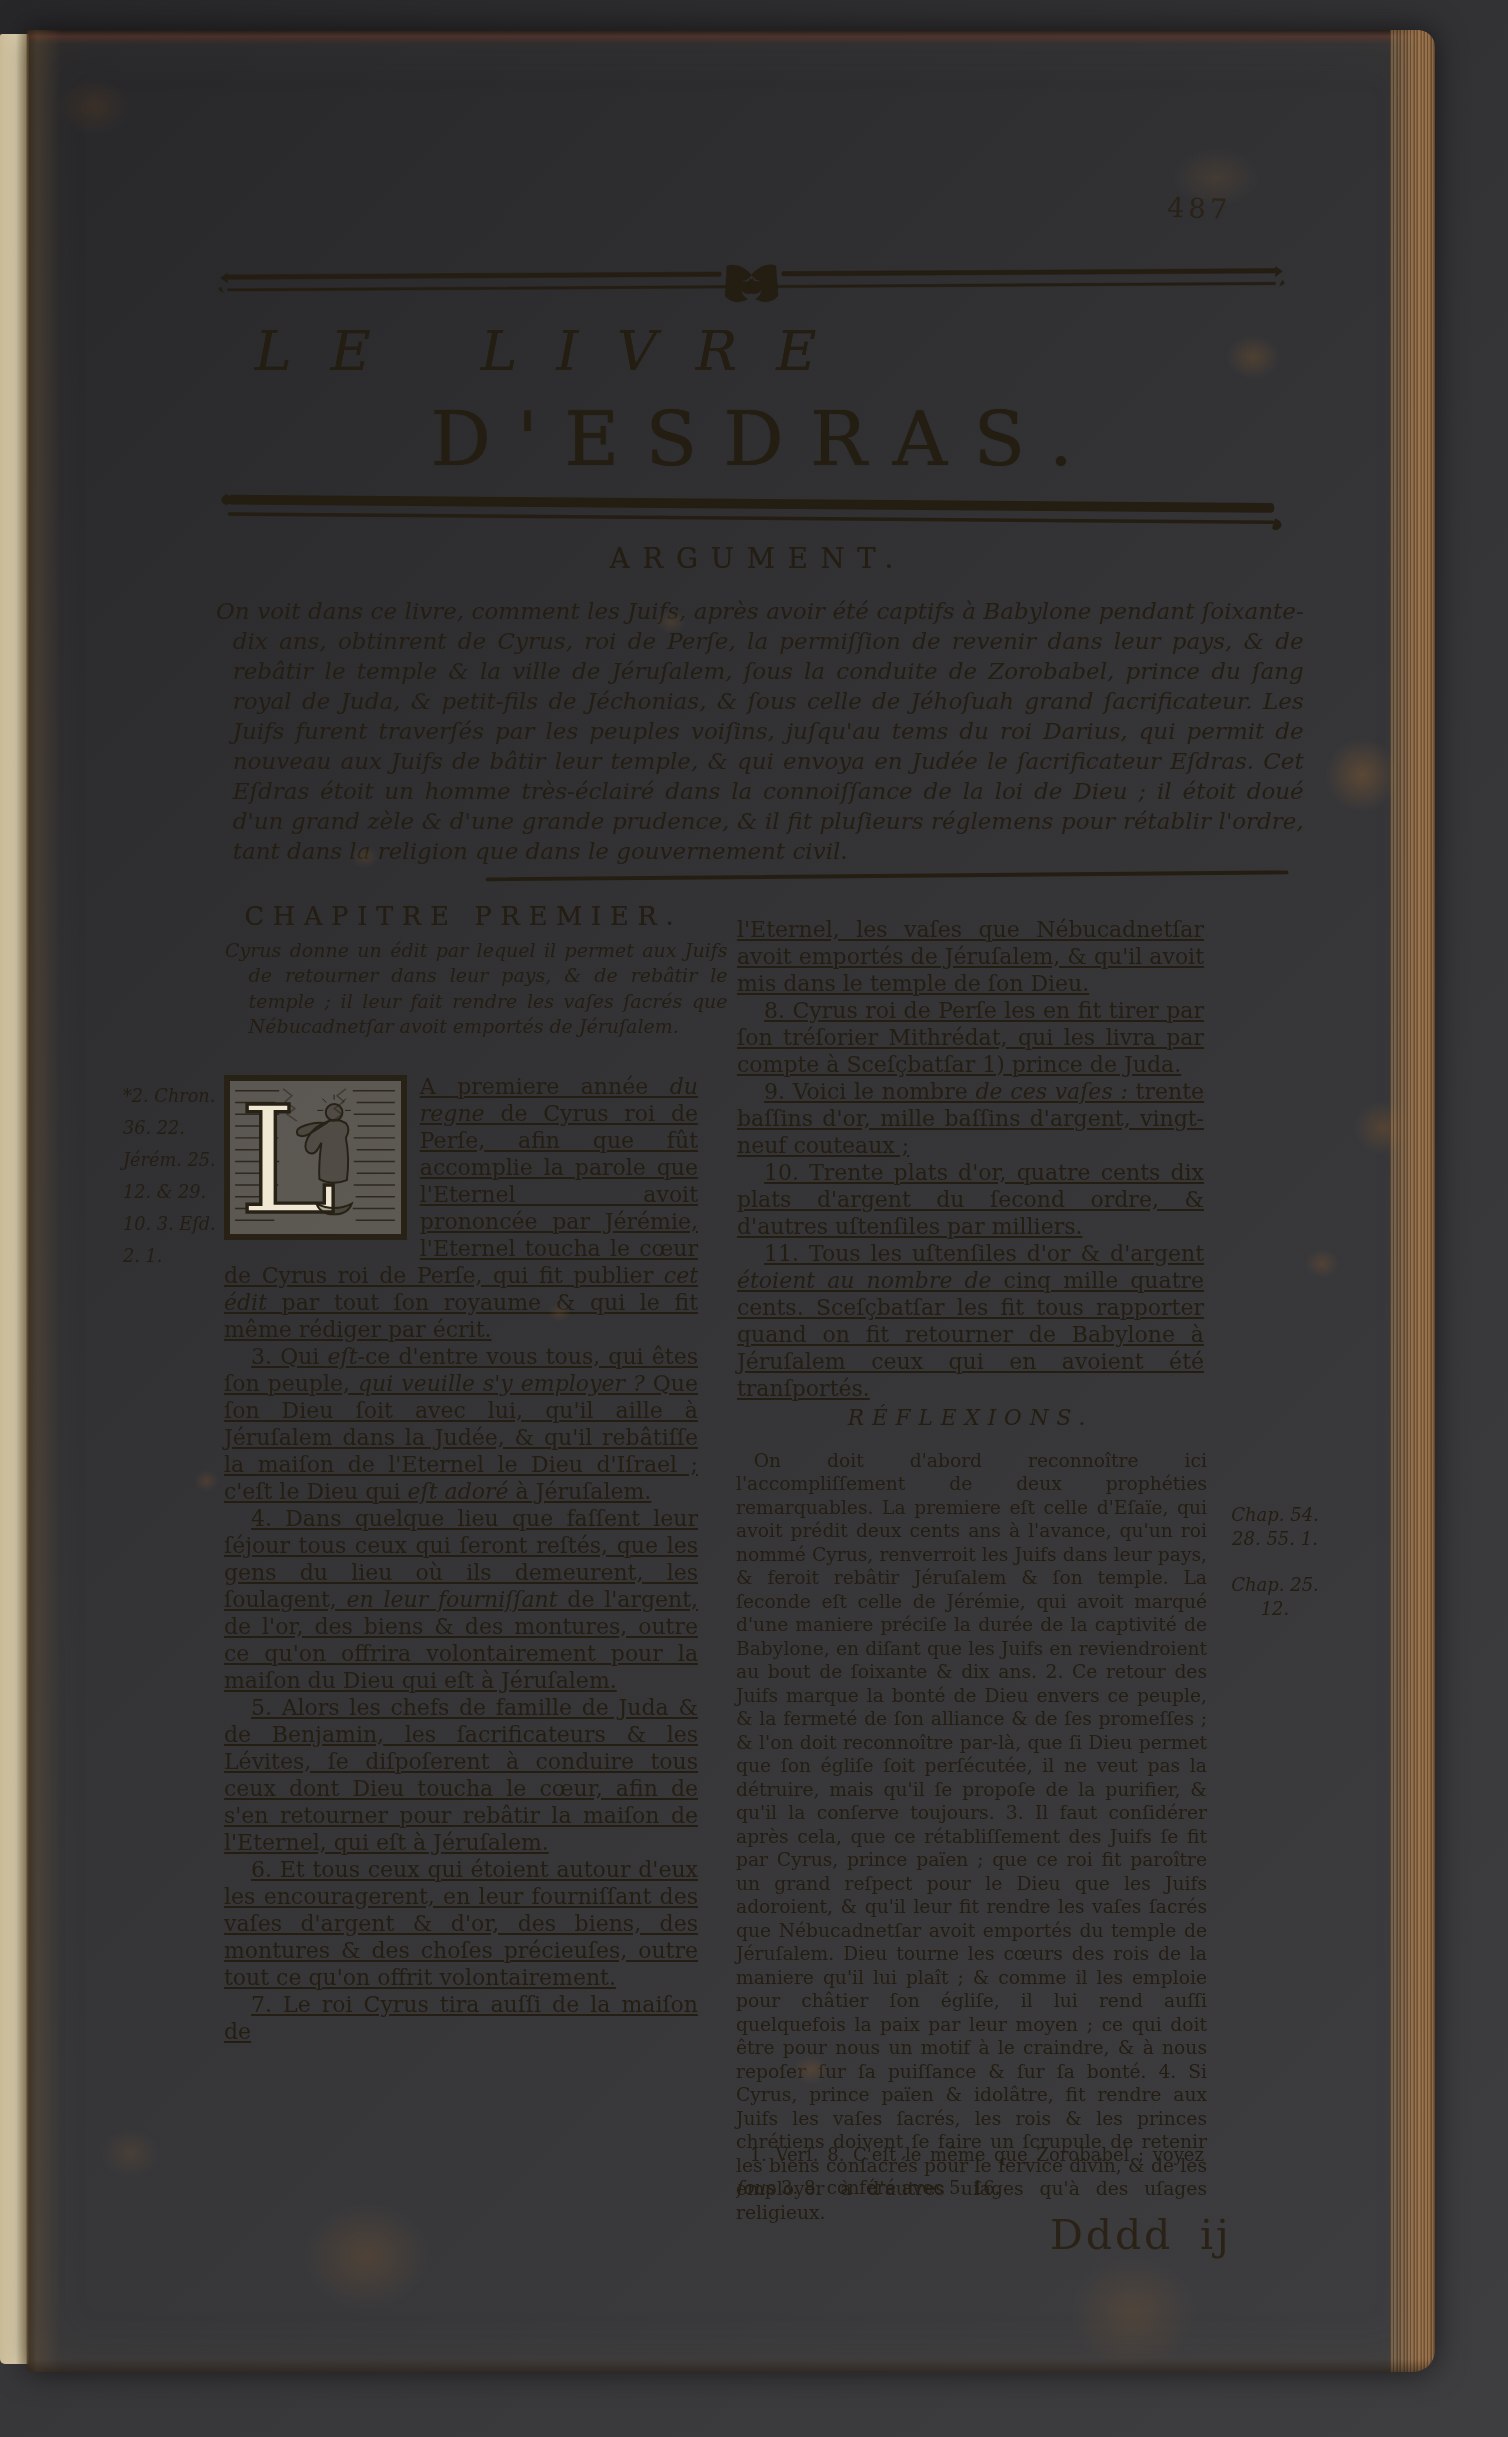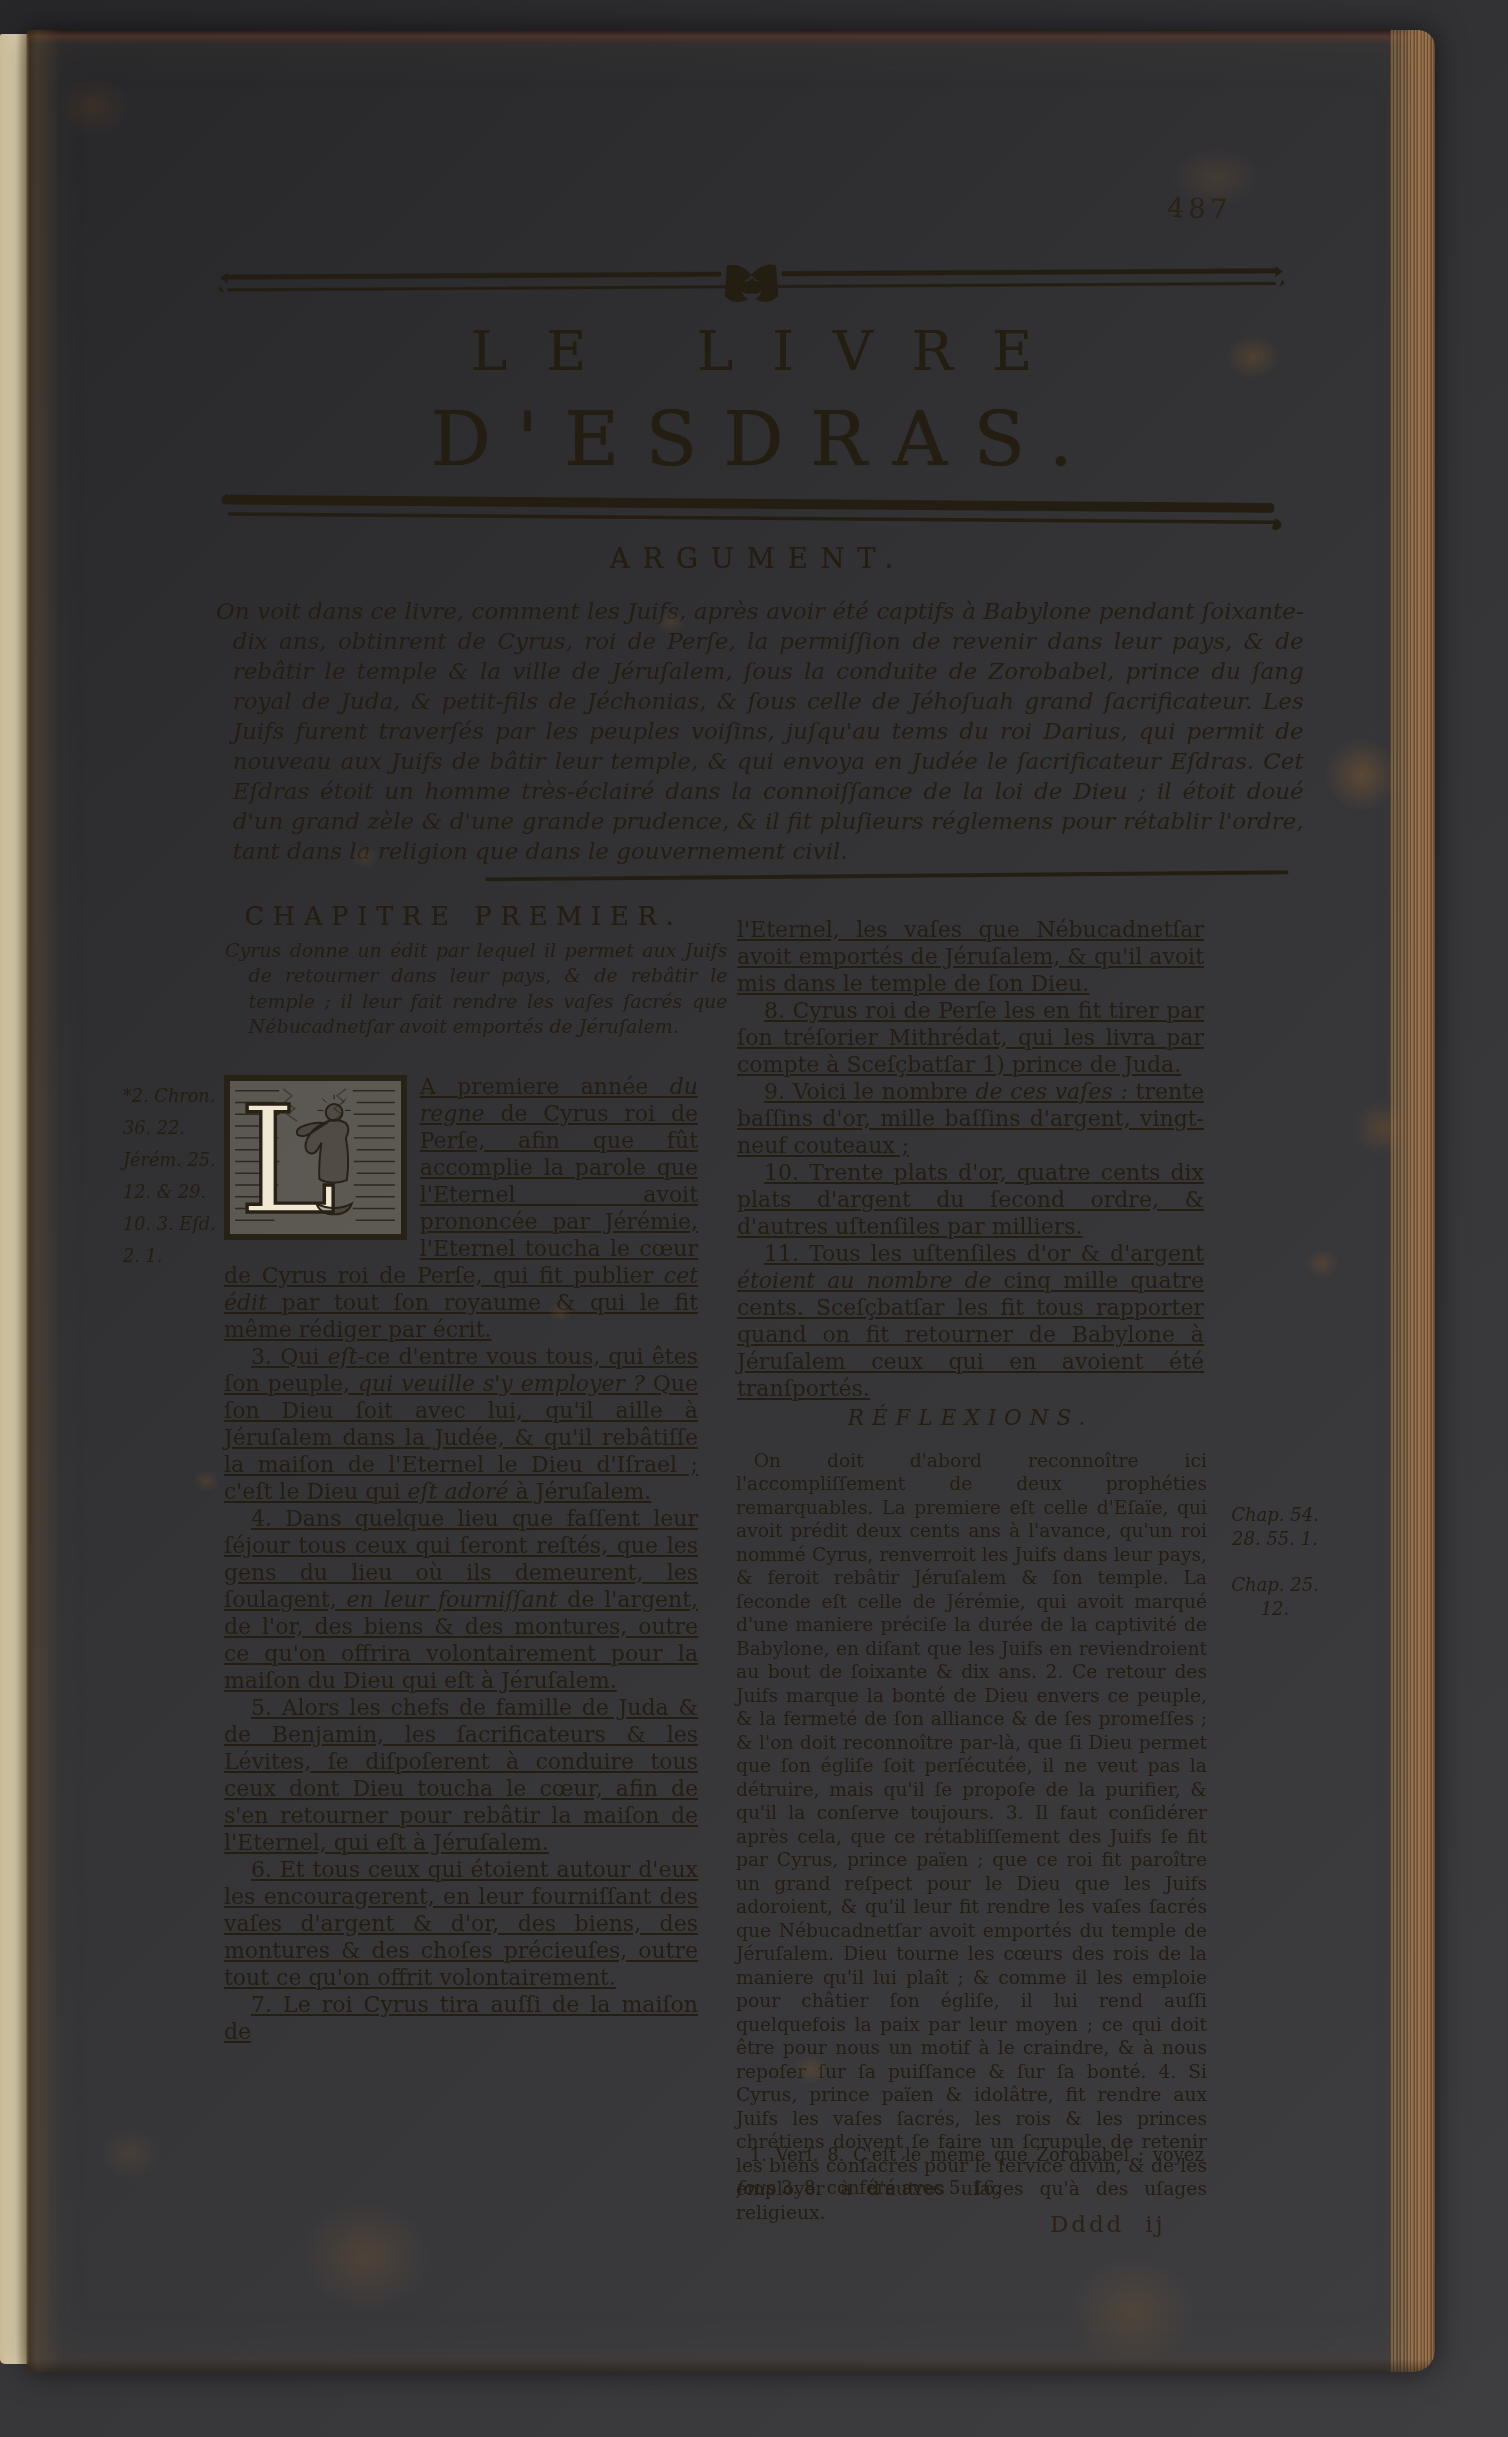--- a/index.html
+++ b/index.html
@@ -43,22 +43,22 @@
   .s8{left:1042px;top:2226px;width:128px;height:113px;background:radial-gradient(rgba(150,100,45,.22),rgba(150,100,45,0) 70%);}
   .s9{left:167px;top:1440px;width:24.6px;height:22px;background:radial-gradient(rgba(130,85,40,.3),rgba(130,85,40,0) 70%);}
   .s10{left:521px;top:1273px;width:22.6px;height:19.7px;background:radial-gradient(rgba(130,85,40,.28),rgba(130,85,40,0) 70%);}
   .s11{left:74px;top:2099px;width:59px;height:49px;background:radial-gradient(rgba(140,95,45,.2),rgba(140,95,45,0) 70%);}
   .s12{left:1145px;top:118px;width:88px;height:59px;background:radial-gradient(rgba(150,105,50,.18),rgba(150,105,50,0) 70%);}
   .s13{left:629px;top:580px;width:29.5px;height:24.6px;background:radial-gradient(rgba(150,100,45,.20),rgba(150,100,45,0) 70%);}
   .s14{left:324px;top:816px;width:27.5px;height:22.6px;background:radial-gradient(rgba(150,100,45,.20),rgba(150,100,45,0) 70%);}
   .pageno{position:absolute;left:1140px;top:162px;font-size:27.5px;letter-spacing:3.9px;
        color:#2a2216;transform:rotate(2deg);}
   .rule-svg{position:absolute;}
-  .title1{position:absolute;left:189px;top:289px;width:1071px;text-align:center;
-       font-size:55px;letter-spacing:39px;word-spacing:14.7px;
+  .title1{position:absolute;left:189px;top:289px;width:1071px;
+       font-style:italic;font-size:55px;letter-spacing:39px;word-spacing:14.7px;
        color:#241d12;text-shadow:0 0 0.5px rgba(36,29,18,.8);white-space:nowrap;text-indent:39px;}
   .title2{position:absolute;left:189px;top:365px;width:1071px;text-align:center;
        font-size:75px;letter-spacing:26.5px;color:#241d12;
        text-shadow:0.5px 0 0 rgba(36,29,18,.85), 0 0 1px rgba(36,29,18,.5);white-space:nowrap;text-indent:26.5px;}
   .arg-head{position:absolute;left:189px;top:512px;width:1071px;text-align:center;
        font-size:27.5px;letter-spacing:12.8px;color:#241d12;text-shadow:0 0 0.5px rgba(36,29,18,.7);text-indent:12.8px;}
   .arg-text{position:absolute;left:189px;top:566px;width:1071px;
        font-style:italic;font-size:23px;line-height:30px;text-align:justify;
        color:#241d12;padding-left:16.7px;text-indent:-16.7px;}
   .chap-head{position:absolute;left:197px;top:871px;width:479px;text-align:center;
@@ -79,21 +79,21 @@
        border:6.4px solid #272116;box-sizing:border-box;
        background:rgba(220,205,170,.25);position:relative;}
   .refl-head{position:absolute;left:710px;top:1375px;width:467px;text-align:center;
        font-style:italic;font-size:21.6px;letter-spacing:7.9px;color:#241d12;}
   .refl-text{position:absolute;left:709px;top:1419px;width:471px;
        font-size:18.7px;line-height:23.5px;text-align:justify;color:#241d12;text-indent:17.7px;}
   .mnote-right{position:absolute;left:1189px;width:118px;font-style:italic;
        font-size:18px;color:#241d12;white-space:nowrap;text-align:center;}
   .footnote{position:absolute;left:710px;top:2090px;width:467px;
        font-size:18px;line-height:33px;text-align:justify;color:#241d12;text-indent:12.8px;}
-  .signature{position:absolute;left:1023px;top:2181px;font-size:23px;
+  .signature{position:absolute;left:1023px;top:2181px;font-size:41px;
        letter-spacing:2.9px;word-spacing:10.8px;color:#2a2216;text-align:right;}
   .mnote-line{white-space:nowrap;}
 </style>
 </head>
 <body>
 
 <div class="scene">
   <div class="gutter-sliver"></div>
 
   <div class="page">

